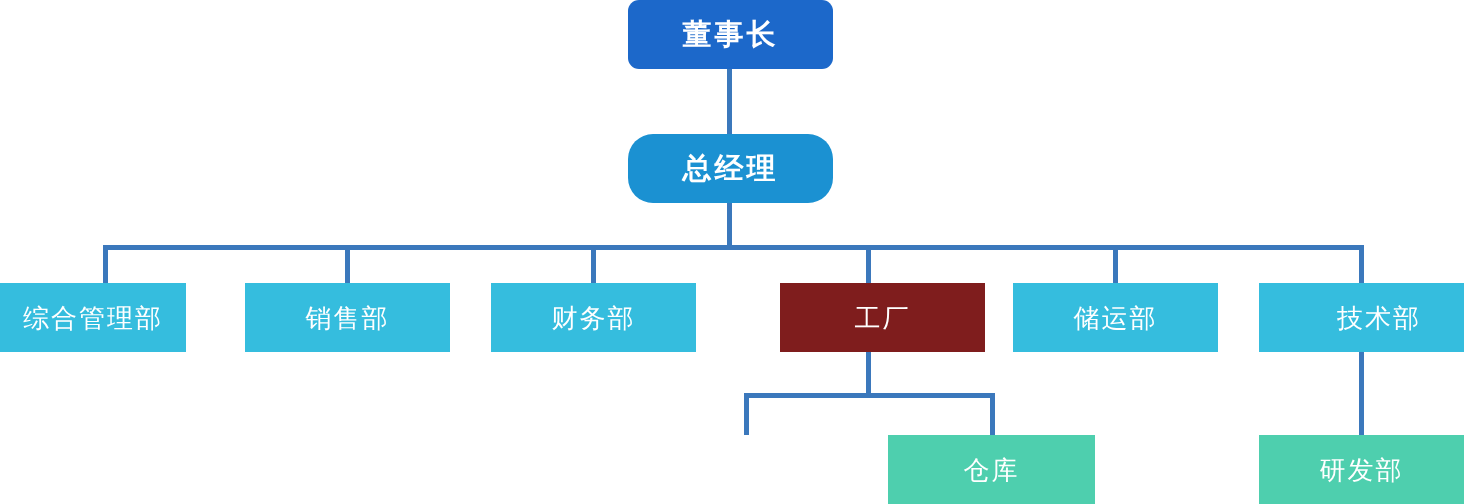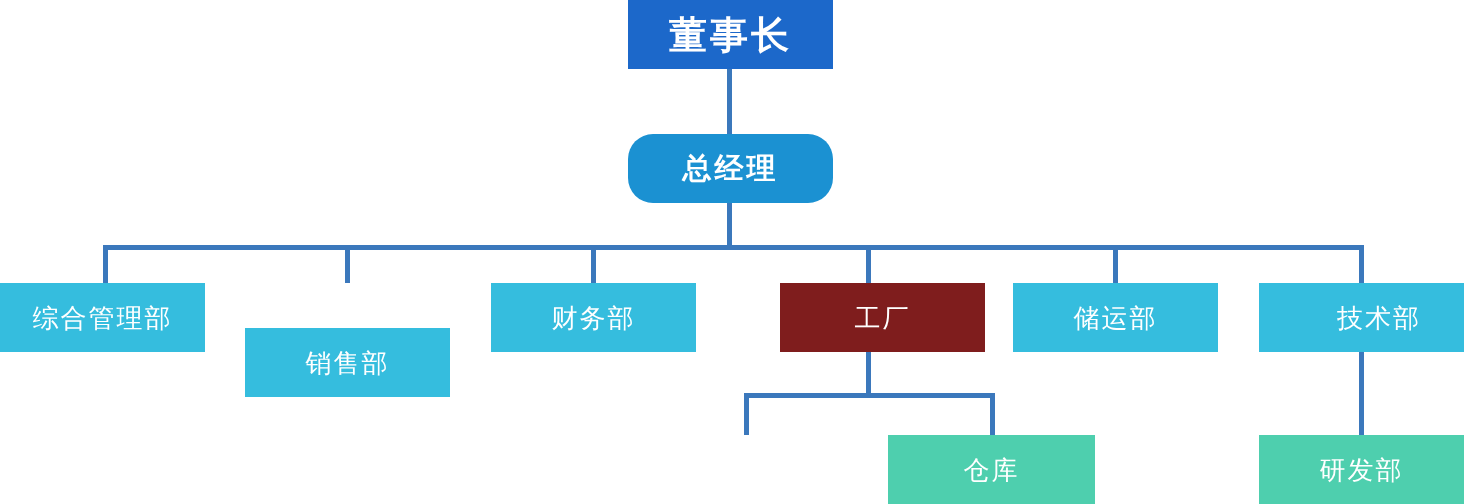--- a/index.html
+++ b/index.html
@@ -27,22 +27,23 @@
     letter-spacing: 2px;
     box-sizing: border-box;
     user-select: none;
   }
   .node-label {
     display: block;
     white-space: nowrap;
     line-height: 1;
   }
   .lvl-1 {
-    font-size: 38px;
+    font-size: 29px;
     letter-spacing: 3px;
+    border-radius: 11px;
   }
   .lvl-2 {
     font-size: 29px;
     letter-spacing: 3px;
     border-radius: 25px;
   }
   .lvl-3 {
     font-size: 26px;
     letter-spacing: 2px;
     font-weight: normal;
@@ -83,25 +84,25 @@
   <div class="conn" style="left:1359px; top:352px; width:5px; height:83px;"></div>
 
   <div class="node lvl-1" style="left:628px; top:0px; width:205px; height:69px; background:#1c68ca;">
     <span class="node-label">董事长</span>
   </div>
 
   <div class="node lvl-2" style="left:628px; top:134px; width:205px; height:69px; background:#1b91d2;">
     <span class="node-label">总经理</span>
   </div>
 
-  <div class="node lvl-3" style="left:0px; top:283px; width:205px; height:69px; background:#35bdde;">
+  <div class="node lvl-3" style="left:0px; top:283px; width:186px; height:69px; background:#35bdde;">
     <span class="node-label">综合管理部</span>
   </div>
 
-  <div class="node lvl-3" style="left:245px; top:283px; width:205px; height:69px; background:#35bdde;margin-top:45px;">
+  <div class="node lvl-3" style="left:245px; top:283px; width:205px; height:69px; background:#35bdde;">
     <span class="node-label">销售部</span>
   </div>
 
   <div class="node lvl-3" style="left:491px; top:283px; width:205px; height:69px; background:#35bdde;">
     <span class="node-label">财务部</span>
   </div>
 
   <div class="node lvl-3" style="left:766px; top:283px; width:205px; height:69px; background:#7f1d1d;margin-left:14px;">
     <span class="node-label">工厂</span>
   </div>

